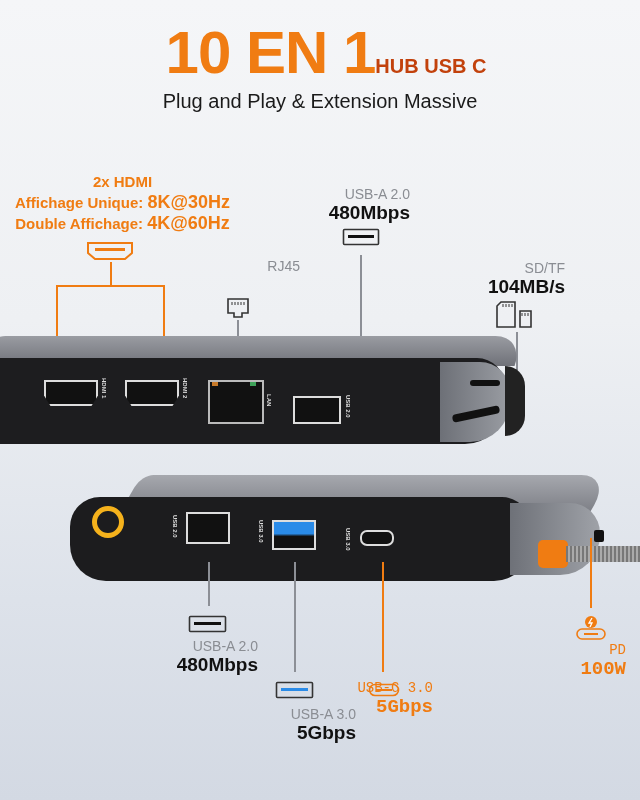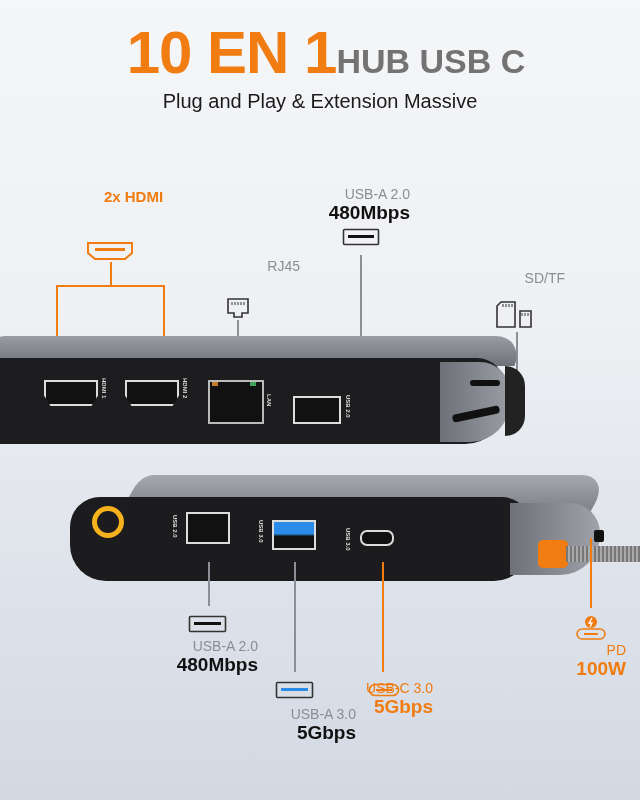--- a/index.html
+++ b/index.html
@@ -2,43 +2,45 @@
 <html><head>
 <meta charset="utf-8">
 <style>
   html,body{margin:0;padding:0;}
   body{width:640px;height:800px;position:relative;overflow:hidden;
     background:linear-gradient(180deg,#f5f6f8 0%,#eef0f3 40%,#dde2ea 75%,#d3d9e3 100%);
     font-family:"Liberation Sans","DejaVu Sans",sans-serif;}
   .abs{position:absolute;}
   .title{left:0;top:18px;width:640px;text-align:center;white-space:nowrap;}
   .big{font-size:60px;font-weight:700;color:#f07c12;letter-spacing:-1px;margin-left:12px;}
-  .small-title{font-size:34px;font-weight:700;color:#737373;}
+  .small-title{font-size:20px;font-weight:700;color:#c2410c;}
   .subtitle{left:0;top:90px;width:640px;text-align:center;font-size:20px;color:#1a1a1a;}
   .lbl{text-align:right;white-space:nowrap;}
   .gray{color:#8a8d93;font-size:14px;}
   .bold{color:#111;font-weight:700;font-size:19px;}
-  .orange{color:#f07c12;}
+  .orange{color:#f07c12;font-family:Liberation Mono, monospace;}
   .hdmi-lines{font-weight:700;font-size:15px;color:#f07c12;line-height:21px;text-align:center;}
   .hdmi-lines .hz{font-size:18px;}
   .line{background:#8c8f96;}
   .oline{background:#f07c12;}
   .hub{border-radius:18px;}
   .port{background:#111;border:2px solid #ddd;}
 </style>
 </head>
 <body>
 
 <div class="abs title">
   <span class="big">10 EN 1</span><span class="small-title">HUB USB C</span>
 </div>
 <div class="abs subtitle">Plug and Play &amp; Extension Massive</div>
 
-<div class="abs hdmi-lines" style="left:10px;top:186px;width:225px;margin-left:11px;">
+<div class="abs hdmi-lines" style="left:10px;top:171px;width:225px;">
   <div>2x HDMI</div>
+  <div><span>Affichage Unique:</span> <span class="hz">8K@30Hz</span></div>
+  <div><span>Double Affichage:</span> <span class="hz">4K@60Hz</span></div>
 </div>
 <svg class="abs" style="left:85px;top:240px" width="50" height="22">
   <path d="M3 3 H47 V13 L40 19 H10 L3 13 Z" fill="none" stroke="#f07c12" stroke-width="2"></path>
   <rect x="10" y="8" width="30" height="3" fill="#f07c12"></rect>
 </svg>
 
 <div class="abs oline" style="left:110px;top:262px;width:2px;height:24px"></div>
 <div class="abs oline" style="left:56px;top:285px;width:109px;height:2px"></div>
 <div class="abs oline" style="left:56px;top:285px;width:2px;height:100px"></div>
 <div class="abs oline" style="left:163px;top:285px;width:2px;height:95px"></div>
@@ -56,22 +58,23 @@
   <div class="gray">USB-A 2.0</div>
   <div class="bold">480Mbps</div>
 </div>
 <svg class="abs" style="left:342px;top:228px" width="38" height="18">
   <rect x="1.5" y="1.5" width="35" height="15" rx="1" fill="none" stroke="#333" stroke-width="1.6"></rect>
   <rect x="6" y="7" width="26" height="3" fill="#111"></rect>
 </svg>
 <div class="abs line" style="left:360px;top:255px;width:1.5px;height:155px"></div>
 <div class="abs line" style="left:340px;top:409px;width:22px;height:1.5px"></div>
 
-<div class="abs lbl" style="left:465px;top:270px;width:100px">
+<div class="abs lbl" style="left:465px;top:260px;width:100px">
   <div class="gray">SD/TF</div>
+  <div class="bold">104MB/s</div>
 </div>
 <svg class="abs" style="left:495px;top:300px" width="42" height="30">
   <path d="M6 2 H20 V27 H2 V6 Z" fill="none" stroke="#333" stroke-width="1.6"></path>
   <path d="M8 4 V7 M11 4 V7 M14 4 V7 M17 4 V7" stroke="#333" stroke-width="1"></path>
   <path d="M25 11 H36 V27 H25 Z" fill="none" stroke="#333" stroke-width="1.6"></path>
   <path d="M27 13 V16 M30 13 V16 M33 13 V16" stroke="#333" stroke-width="1"></path>
 </svg>
 <div class="abs line" style="left:516px;top:332px;width:1.5px;height:72px"></div>
 <div class="abs line" style="left:490px;top:403px;width:28px;height:1.5px"></div>
 

